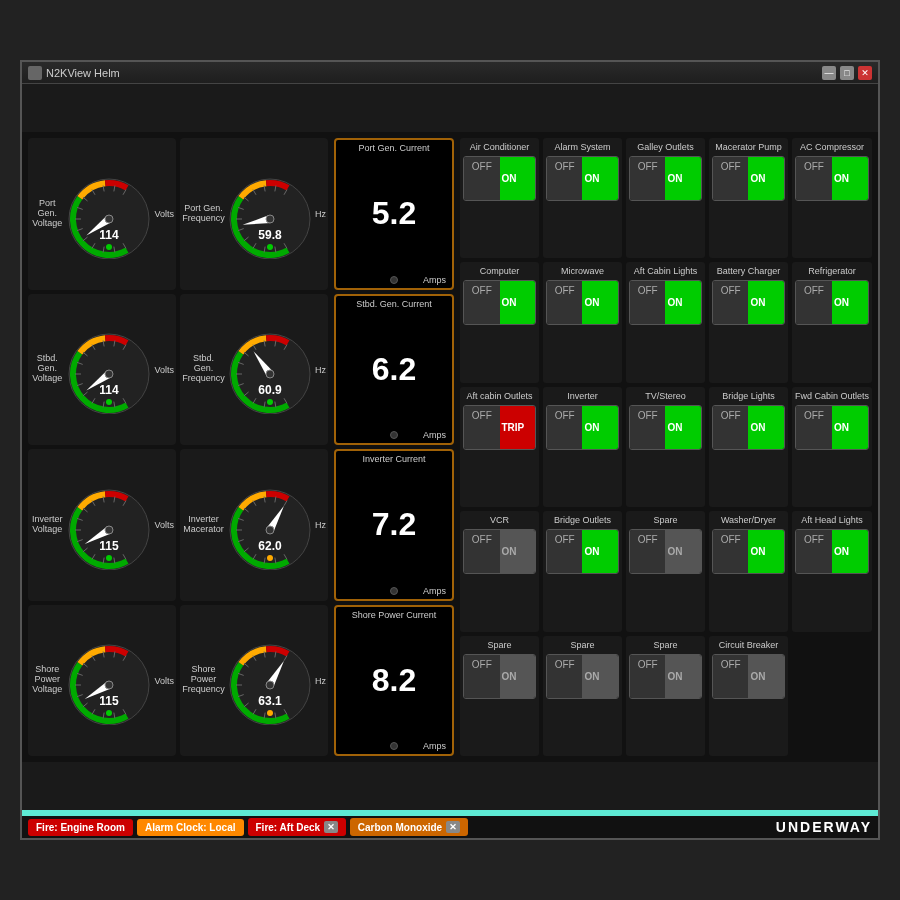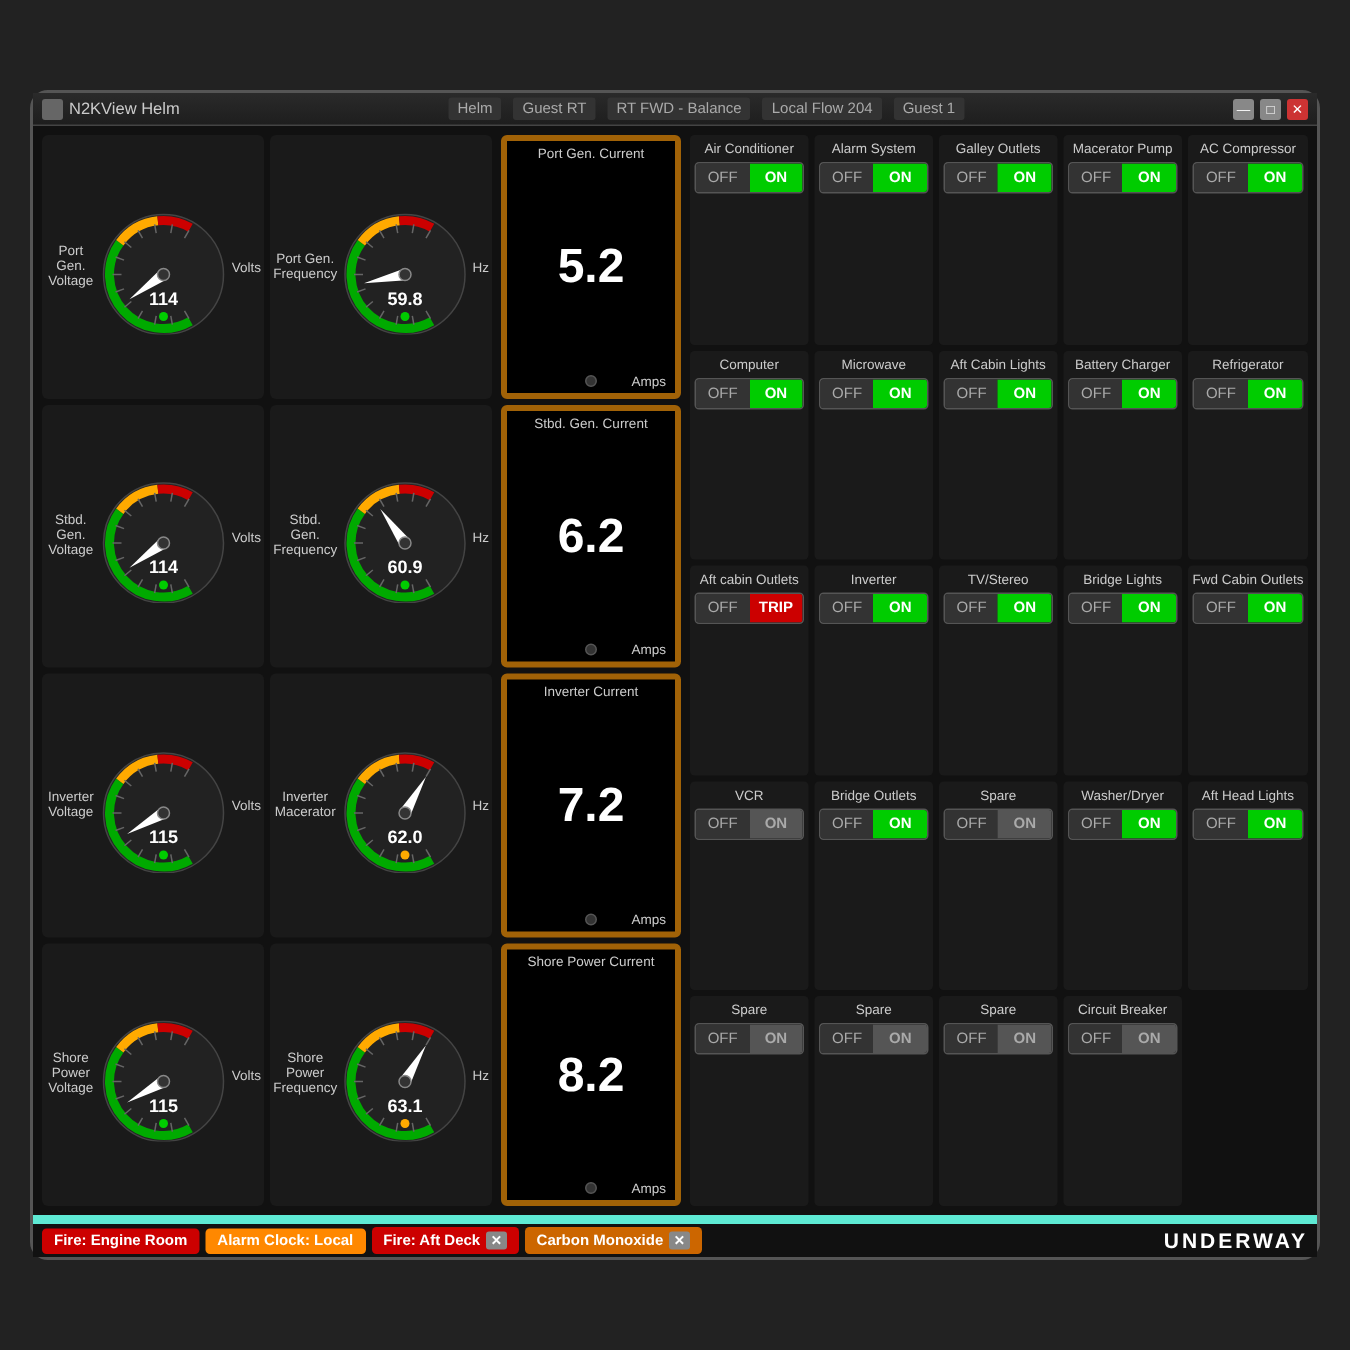--- a/index.html
+++ b/index.html
@@ -11,23 +11,24 @@
       overflow: hidden;
       display: flex;
       align-items: center;
       justify-content: center;
     }
     .window {
       width: 860px;
       height: 780px;
       background: #1a1a1a;
       border: 2px solid #555;
-      border-radius: 12px;
+      border-radius: 0;
       display: flex;
       flex-direction: column;
+      gap: 48px;
     }
     .titlebar {
       background: linear-gradient(to bottom, #2a2a2a, #1e1e1e);
       height: 22px;
       display: flex;
       align-items: center;
       padding: 0 6px;
       border-bottom: 1px solid #444;
       justify-content: space-between;
     }
@@ -122,21 +123,21 @@
     .current-panel {
       display: flex;
       flex-direction: column;
       gap: 4px;
       width: 120px;
       flex-shrink: 0;
     }
 
     .current-display {
       background: #000;
-      border: 4px solid #a16207;
+      border: 2px solid #a16207;
       border-radius: 4px;
       display: flex;
       flex-direction: column;
       align-items: center;
       justify-content: center;
       flex: 1;
       position: relative;
     }
 
     .current-label {
@@ -202,22 +203,21 @@
       text-align: center;
       font-size: 10px;
       font-weight: normal;
       background: #333;
       color: #aaa;
       cursor: pointer;
     }
 
     .toggle-on {
       flex: 1;
-      padding: 4px 2px;
-      text-align: center;
+      padding: 16px 2px;
       font-size: 10px;
       font-weight: bold;
       cursor: pointer;
     }
 
     .toggle-on.active-green {
       background: #00cc00;
       color: #fff;
     }
 
@@ -280,27 +280,20 @@
 </head>
 <body>
 
 <div class="window">
 
   <div class="titlebar">
     <div class="titlebar-left">
       <div class="titlebar-icon"></div>
       <span class="titlebar-title">N2KView Helm</span>
     </div>
-    <div class="titlebar-tabs" id="titlebar-tabs">
-        <span class="titlebar-tab">Helm</span>
-        <span class="titlebar-tab">Guest RT</span>
-        <span class="titlebar-tab">RT FWD - Balance</span>
-        <span class="titlebar-tab">Local Flow 204</span>
-        <span class="titlebar-tab">Guest 1</span>
-      </div>
     <div class="titlebar-controls">
       <div class="win-btn win-min">—</div>
       <div class="win-btn win-max">□</div>
       <div class="win-btn win-close">✕</div>
     </div>
   </div>
 
   <div class="main-content">
 
     <div class="gauges-panel" id="gauges-panel">

